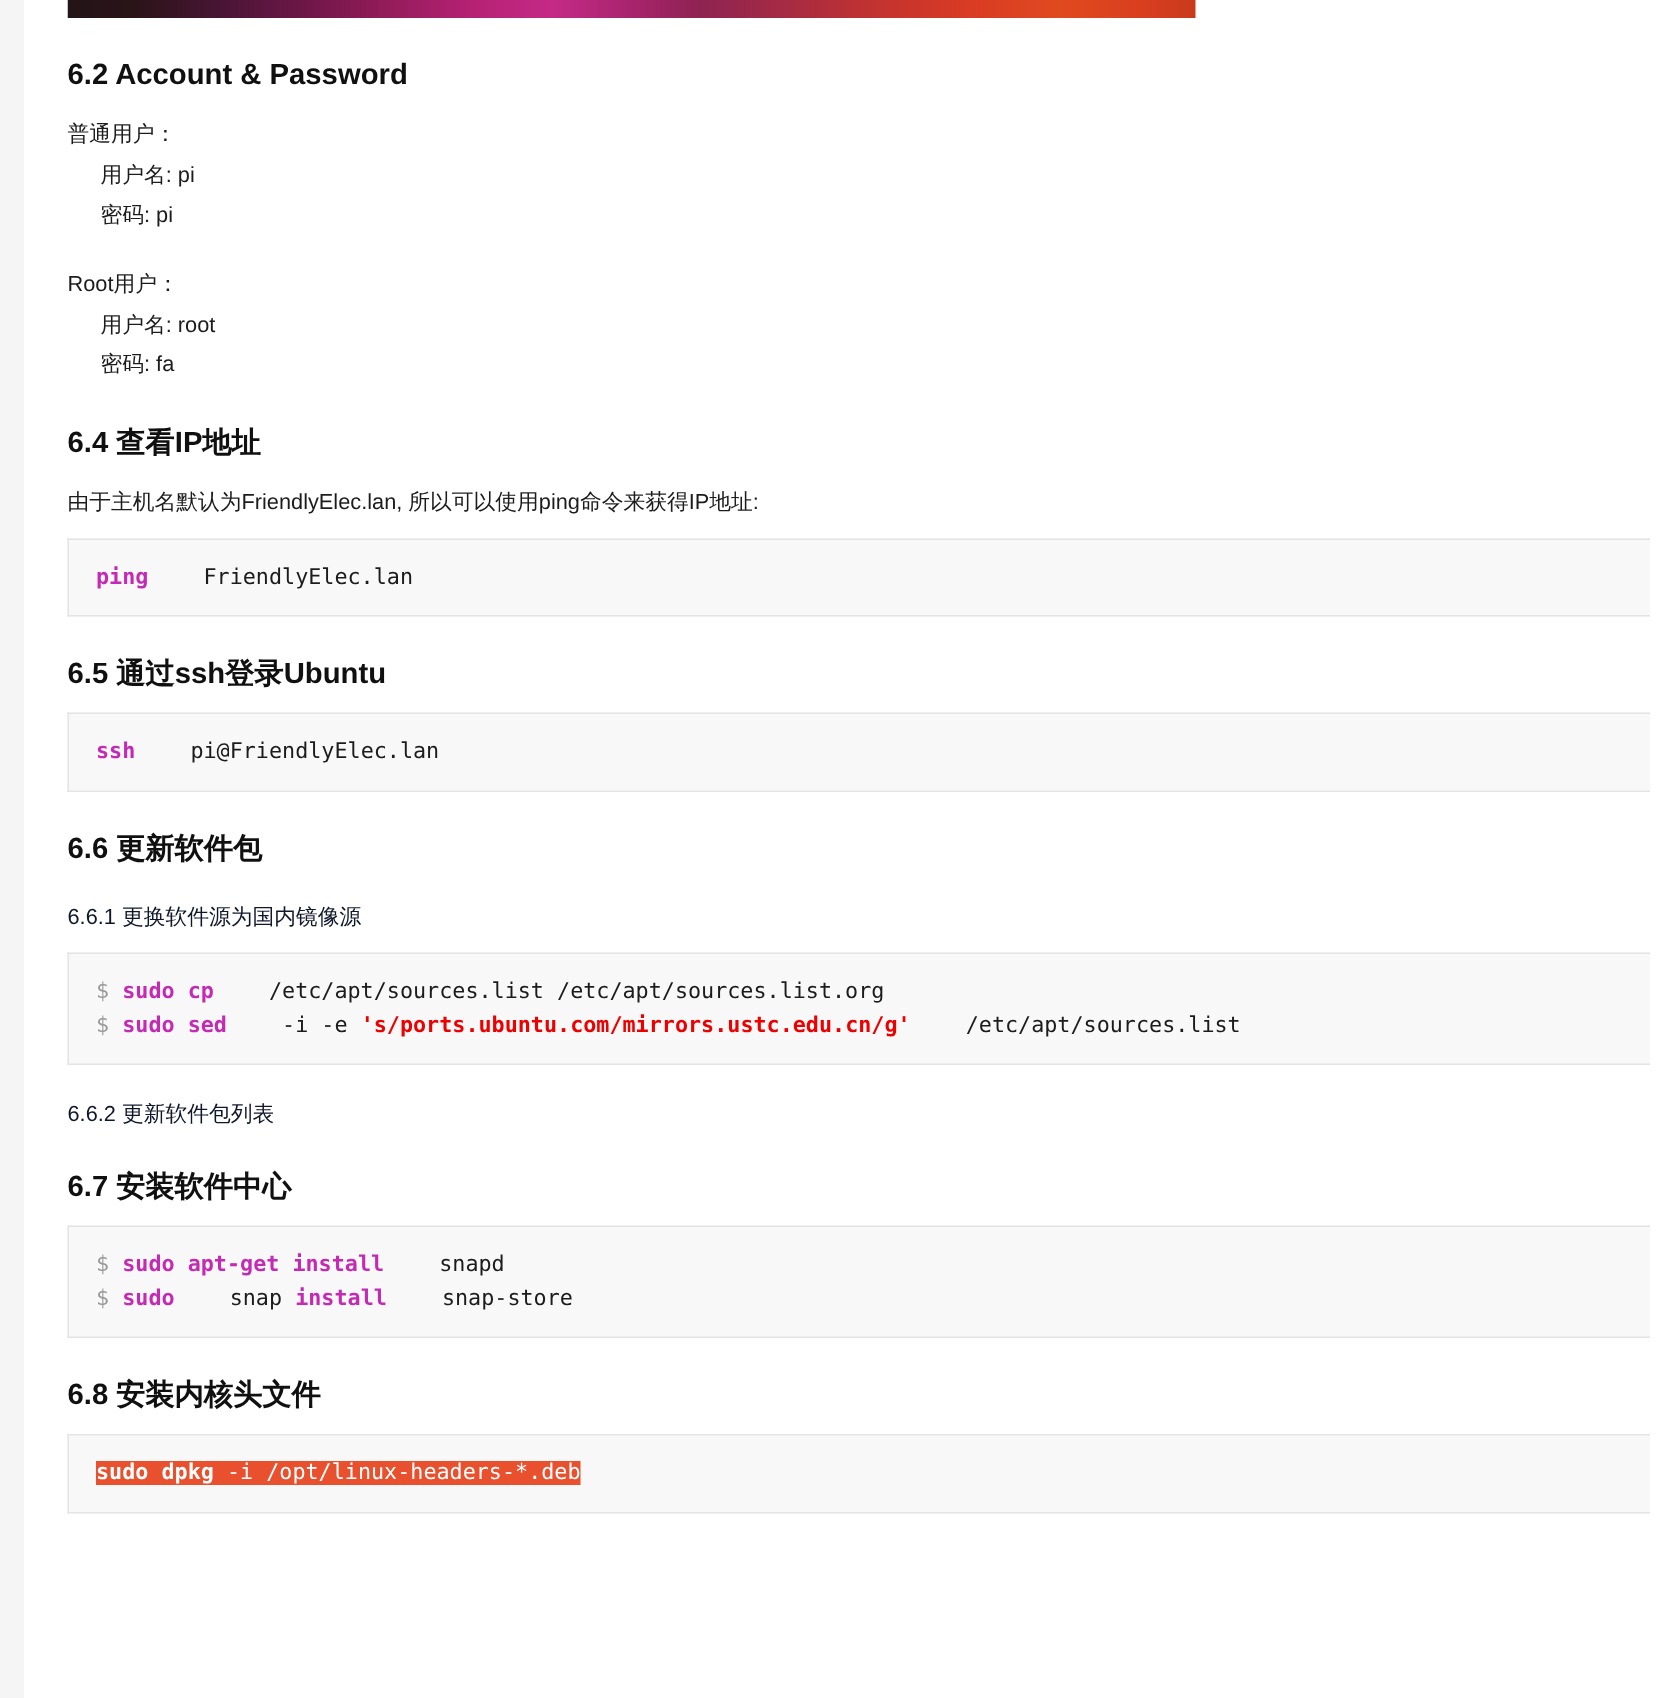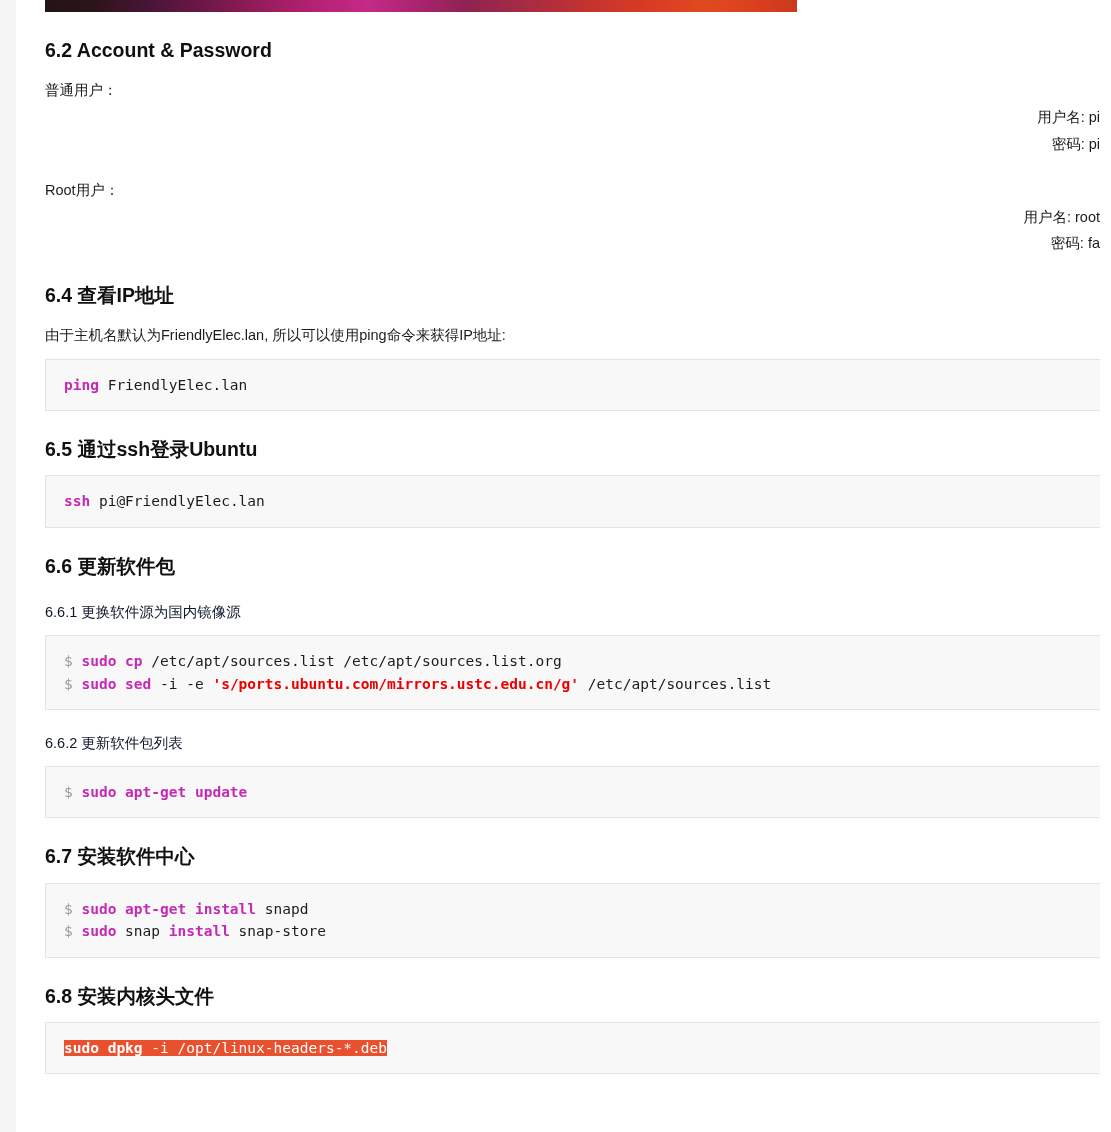--- a/index.html
+++ b/index.html
@@ -98,21 +98,21 @@
     color: #1c1c1c;
     line-height: 1.45;
   }
   .acct-block {
     margin: 14px 0 0 29px;
     font-size: 14.5px;
     color: #1c1c1c;
     line-height: 1.85;
   }
   .acct-block .lead { margin-left: 0; }
-  .acct-block .ind { margin-left: 22px; text-align: right; }
+  .acct-block .ind { margin-left: 22px; }
   .acct-gap { height: 19px; }
 
   pre.code {
     margin: 13px 0 0 29px;
     background: #f8f8f8;
     border: 1px solid #e4e4e4;
     border-right: none;
     padding: 14px 0 14px 18px;
     font-family: "DejaVu Sans Mono", "Liberation Mono", monospace;
     font-size: 14.5px;
@@ -120,21 +120,21 @@
     color: #1c1c1c;
     white-space: pre;
     overflow: hidden;
     box-sizing: border-box;
   }
   pre.code .kw   { color: #c42ab4; font-weight: bold; }
   pre.code .str  { color: #ec0000; font-weight: bold; }
   pre.code .pr   { color: #9a9a9a; }
   pre.code .sel  { background: #e8502e; color: #ffffff; font-weight: normal; }
   pre.code .sel .kw { color: #ffffff; font-weight: bold; }
-  pre.code .plain{ color: #1c1c1c; }
+  pre.code .plain{ color: #1c1c1c; padding-left: 28px; }
 </style>
 </head>
 <body>
 
 <div class="page">
 
   <div class="gutter"></div>
   <div class="gutter-rule"></div>
 
   <div class="content">
@@ -169,21 +169,20 @@
 
       <h2 class="sec">6.6 更新软件包</h2>
 
       <h3 class="sub">6.6.1 更换软件源为国内镜像源</h3>
 
       <pre class="code"><span class="pr">$ </span><span class="kw">sudo cp</span><span class="plain"> /etc/apt/sources.list /etc/apt/sources.list.org</span>
 <span class="pr">$ </span><span class="kw">sudo sed</span><span class="plain"> -i -e </span><span class="str">'s/ports.ubuntu.com/mirrors.ustc.edu.cn/g'</span><span class="plain"> /etc/apt/sources.list</span></pre>
 
       <h3 class="sub">6.6.2 更新软件包列表</h3>
 
-      <pre class="code"><span class="pr">$ </span><span class="kw">sudo apt-get update</span></pre>
 
       <h2 class="sec">6.7 安装软件中心</h2>
 
       <pre class="code"><span class="pr">$ </span><span class="kw">sudo apt-get install</span><span class="plain"> snapd</span>
 <span class="pr">$ </span><span class="kw">sudo</span><span class="plain"> snap </span><span class="kw">install</span><span class="plain"> snap-store</span></pre>
 
       <h2 class="sec">6.8 安装内核头文件</h2>
 
       <pre class="code"><span class="sel"><span class="kw">sudo dpkg</span><span> -i /opt/linux-headers-*.deb</span></span></pre>
 

